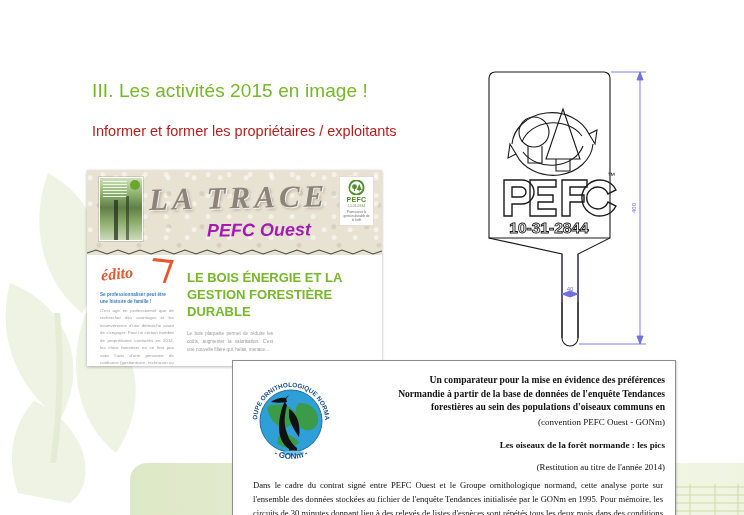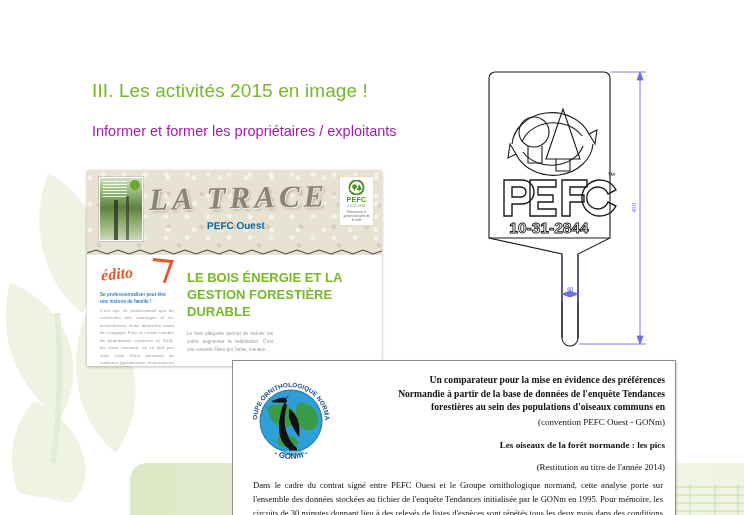--- a/index.html
+++ b/index.html
@@ -19,21 +19,21 @@
   .footer-band{position:absolute;left:130px;bottom:0;width:614px;height:58px;pointer-events:none;}
 
   
   .slide-title{
     position:absolute;left:92px;top:32px;
     font-size:19px;font-weight:400;color:#76b82a;
     letter-spacing:.1px;white-space:nowrap;
   }
   .slide-subtitle{
     position:absolute;left:92px;top:75px;
-    font-size:14.5px;font-weight:400;color:#a21caf;
+    font-size:14.5px;font-weight:400;color:#b91c1c;
     white-space:nowrap;
   }
 
   
   .newsletter{
     position:absolute;left:87px;top:122px;width:295px;height:196px;
     background:#ffffff;
     box-shadow:0 1px 3px rgba(0,0,0,.28);
     overflow:hidden;
   }
@@ -79,22 +79,23 @@
     position:absolute;left:62px;top:10px;
     font-family:"Liberation Serif", serif;
     font-style:italic;font-weight:700;font-size:31px;
     color:#8c8478;letter-spacing:4px;
     text-shadow:1px 1px 0 rgba(255,255,255,.8), 2px 2px 3px rgba(110,100,85,.45);
     transform:rotate(-1.2deg);
     white-space:nowrap;
   }
   .nl-sub{
     position:absolute;left:120px;top:50px;
-    font-size:10px;font-weight:700;color:#0369a1;white-space:nowrap;
+    font-size:18px;font-weight:700;color:#a21caf;white-space:nowrap;
     transform:rotate(-.6deg);
+    font-style:italic;
   }
   .nl-issue{
     position:absolute;right:8px;bottom:5px;
     font-size:6px;font-weight:700;color:#7fa83f;white-space:nowrap;
   }
   .nl-pefc-logo{
     position:absolute;right:8px;top:6px;width:35px;height:50px;
     background:#fff;border:1px solid #e2ddd0;
     display:flex;flex-direction:column;align-items:center;justify-content:flex-start;
     padding-top:3px;box-sizing:border-box;

